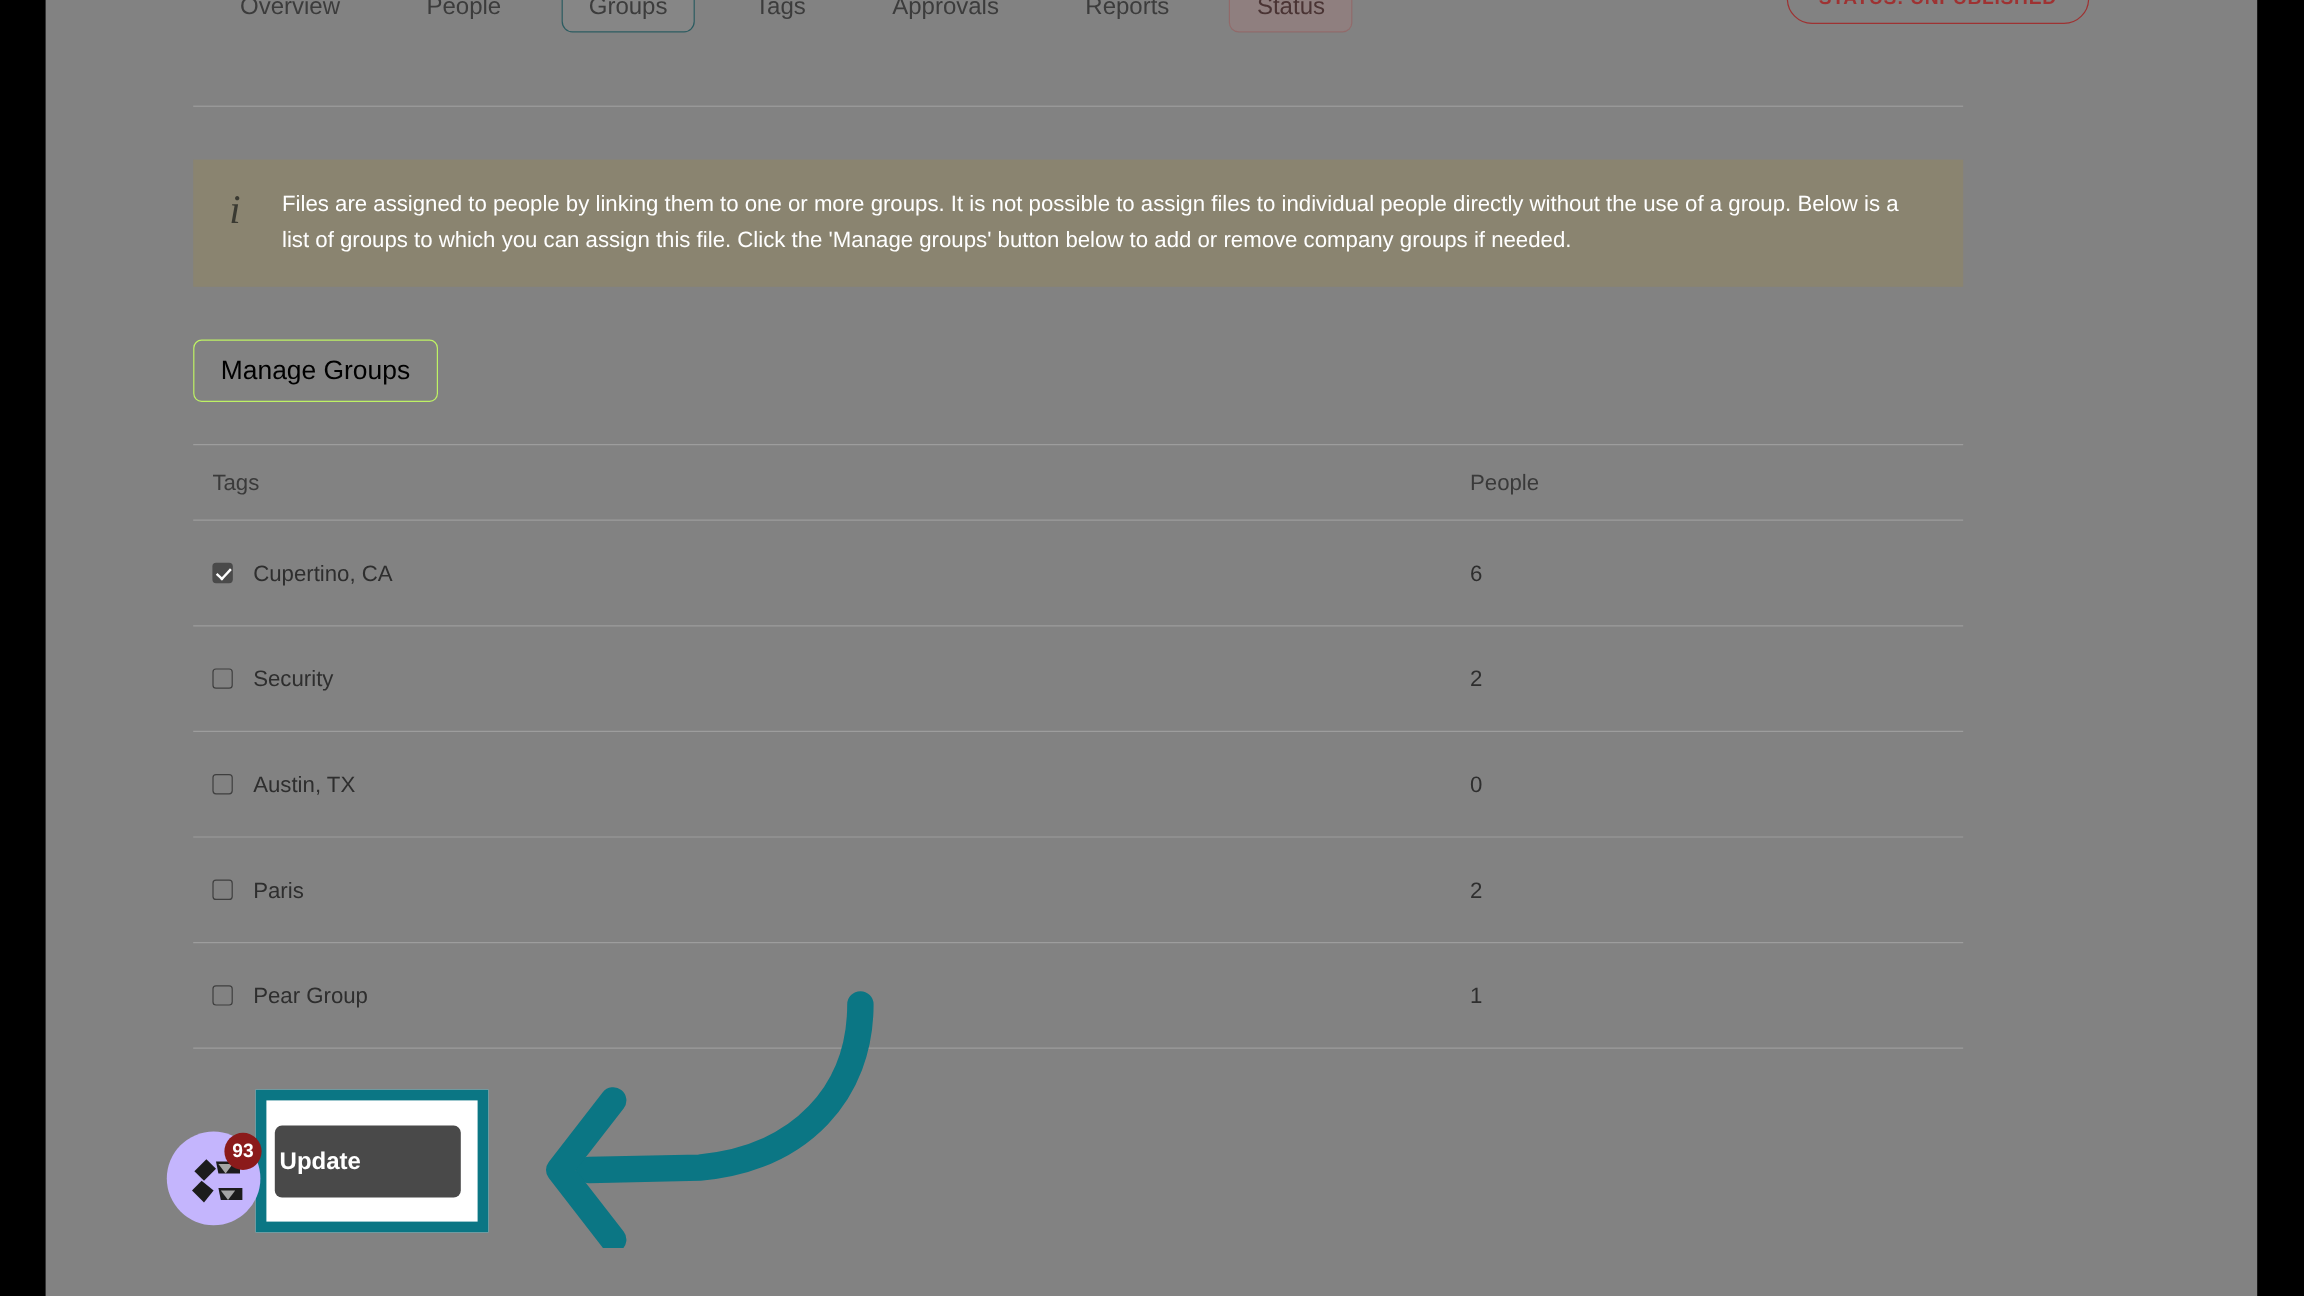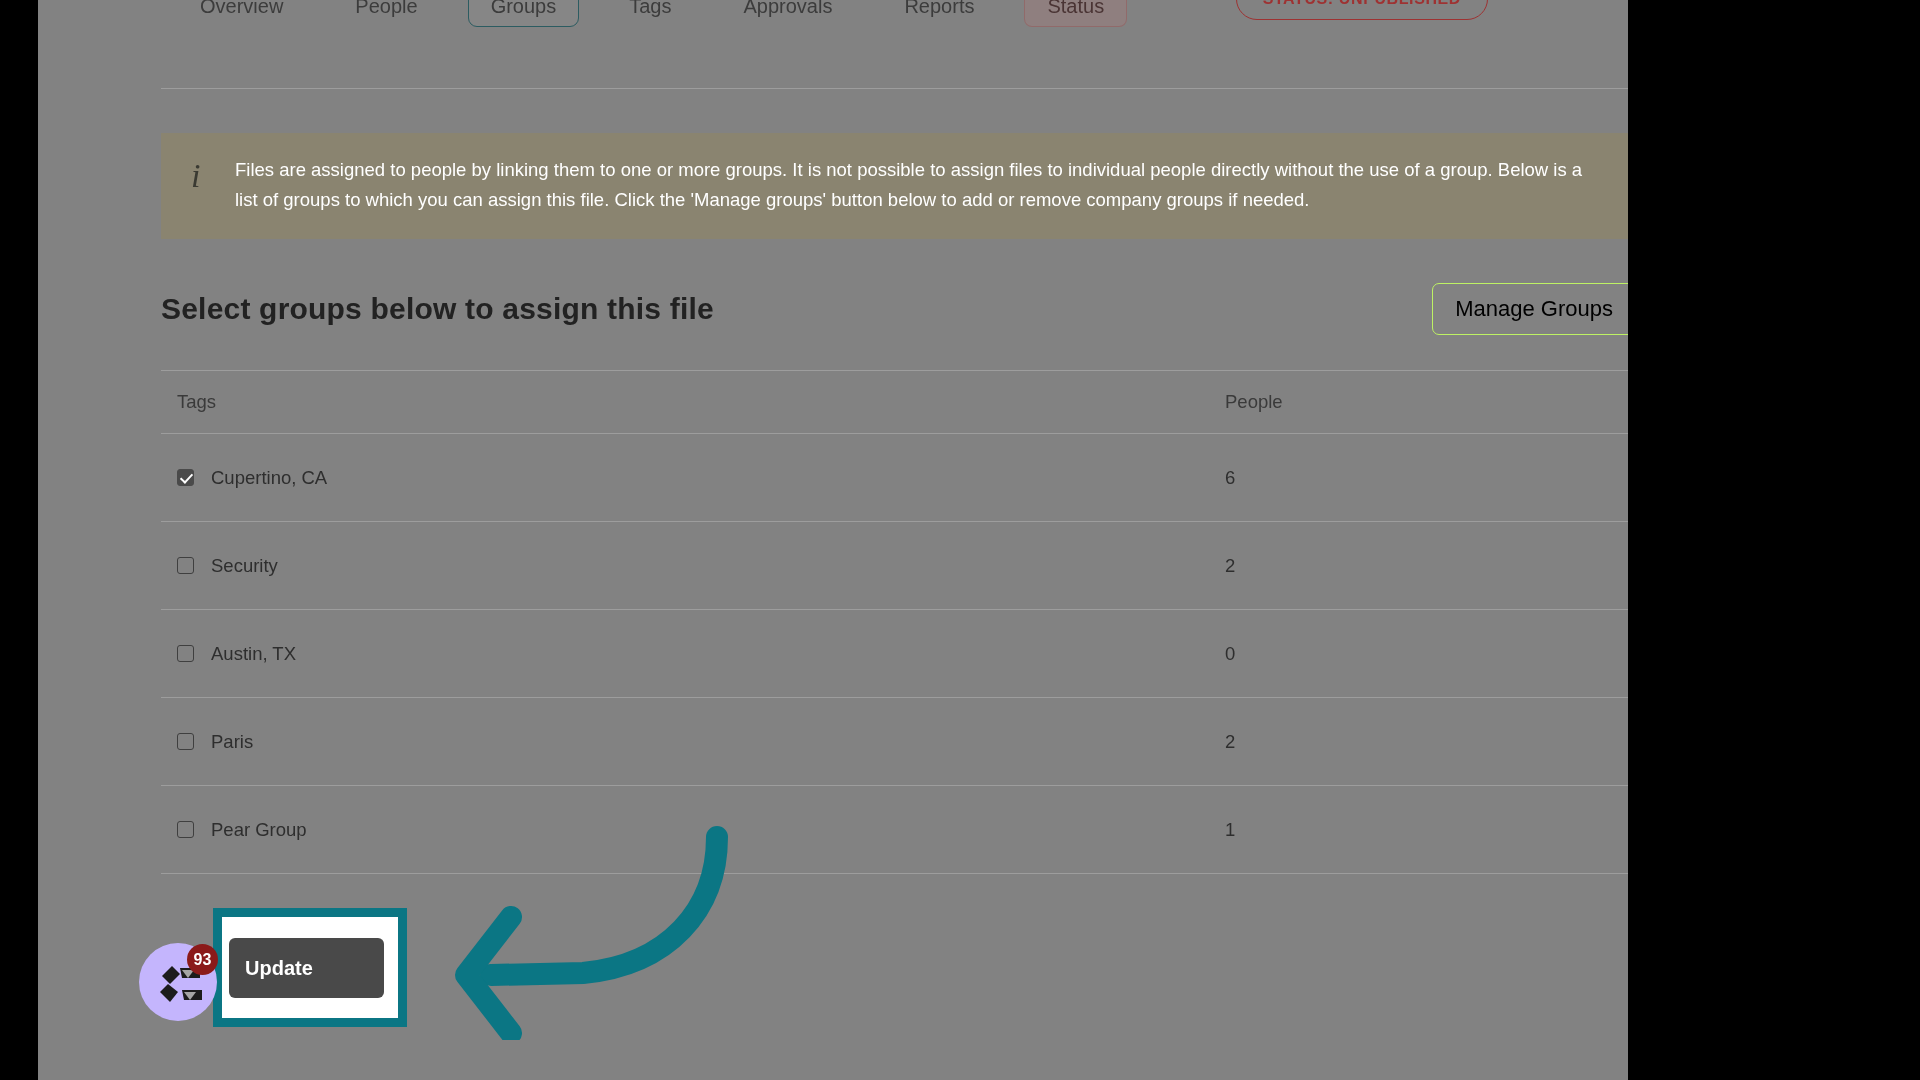--- a/index.html
+++ b/index.html
@@ -11,21 +11,21 @@
   }
   #screen {
     position: relative;
     width: 1920px; height: 1080px;
     background: #000;
   }
   
   #page {
     position: absolute;
     left: 38px; top: 0;
-    width: 1590px; height: 1080px;
+    width: 1843px; height: 1080px;
     background: #828282;
     overflow: hidden;
   }
 
   
   .tabbar {
     position: absolute;
     left: 0; top: -22px;
     width: 1843px; height: 56px;
     display: flex;
@@ -177,21 +177,21 @@
     width: 155px; height: 60px;
     background: #494949;
     color: #fff;
     border: none;
     border-radius: 6px;
     font-size: 20px;
     font-weight: 700;
     cursor: pointer;
     font-family: "Liberation Sans", sans-serif;
     text-align: left;
-    padding-left: 16px;
+    padding-left: 4px;
     z-index: 3;
   }
 
   
   .widget {
     position: absolute;
     left: 101px; top: 943px;
     width: 78px; height: 78px;
     border-radius: 50%;
     background: #c4b5fd;
@@ -241,21 +241,20 @@
     <div class="status-badge">STATUS: UNPUBLISHED</div>
 
     <div class="top-divider"></div>
 
     <div class="banner">
       <div class="banner-icon">i</div>
       <div class="banner-text">Files are assigned to people by linking them to one or more groups. It is not possible to assign files to individual people directly without the use of a group. Below is a list of groups to which you can assign this file. Click the 'Manage groups' button below to add or remove company groups if needed.</div>
     </div>
 
     <div class="section-row">
-      <div class="section-title">Select groups below to assign this file</div>
       <button class="btn-outline">Manage Groups</button>
     </div>
 
     <div class="table">
       <div class="thead">
         <div class="th col-name">Tags</div>
         <div class="th col-people">People</div>
       </div>
 
       <div class="trow">

